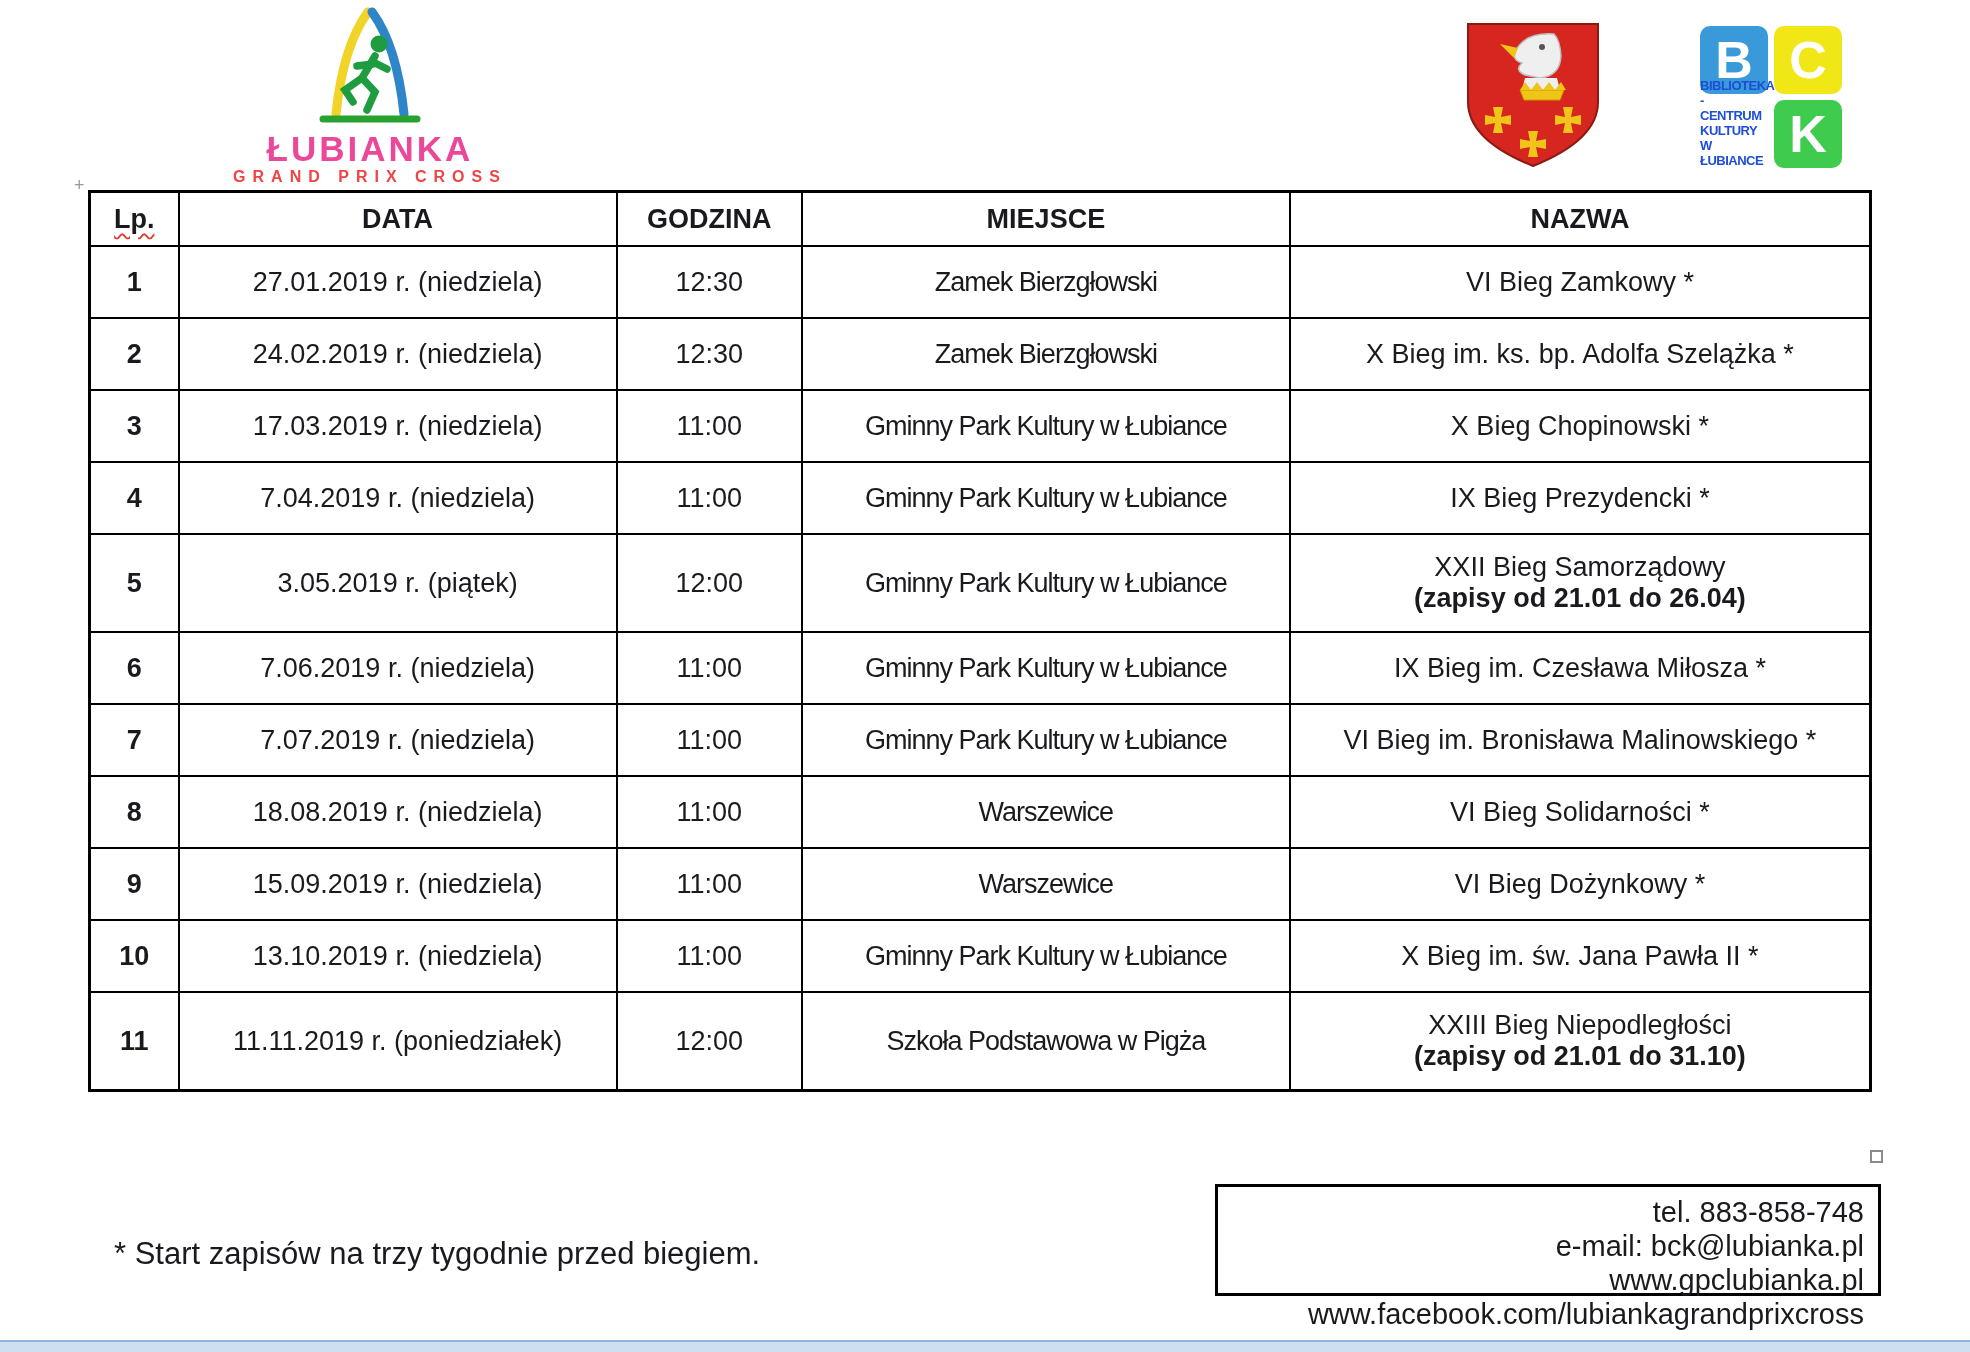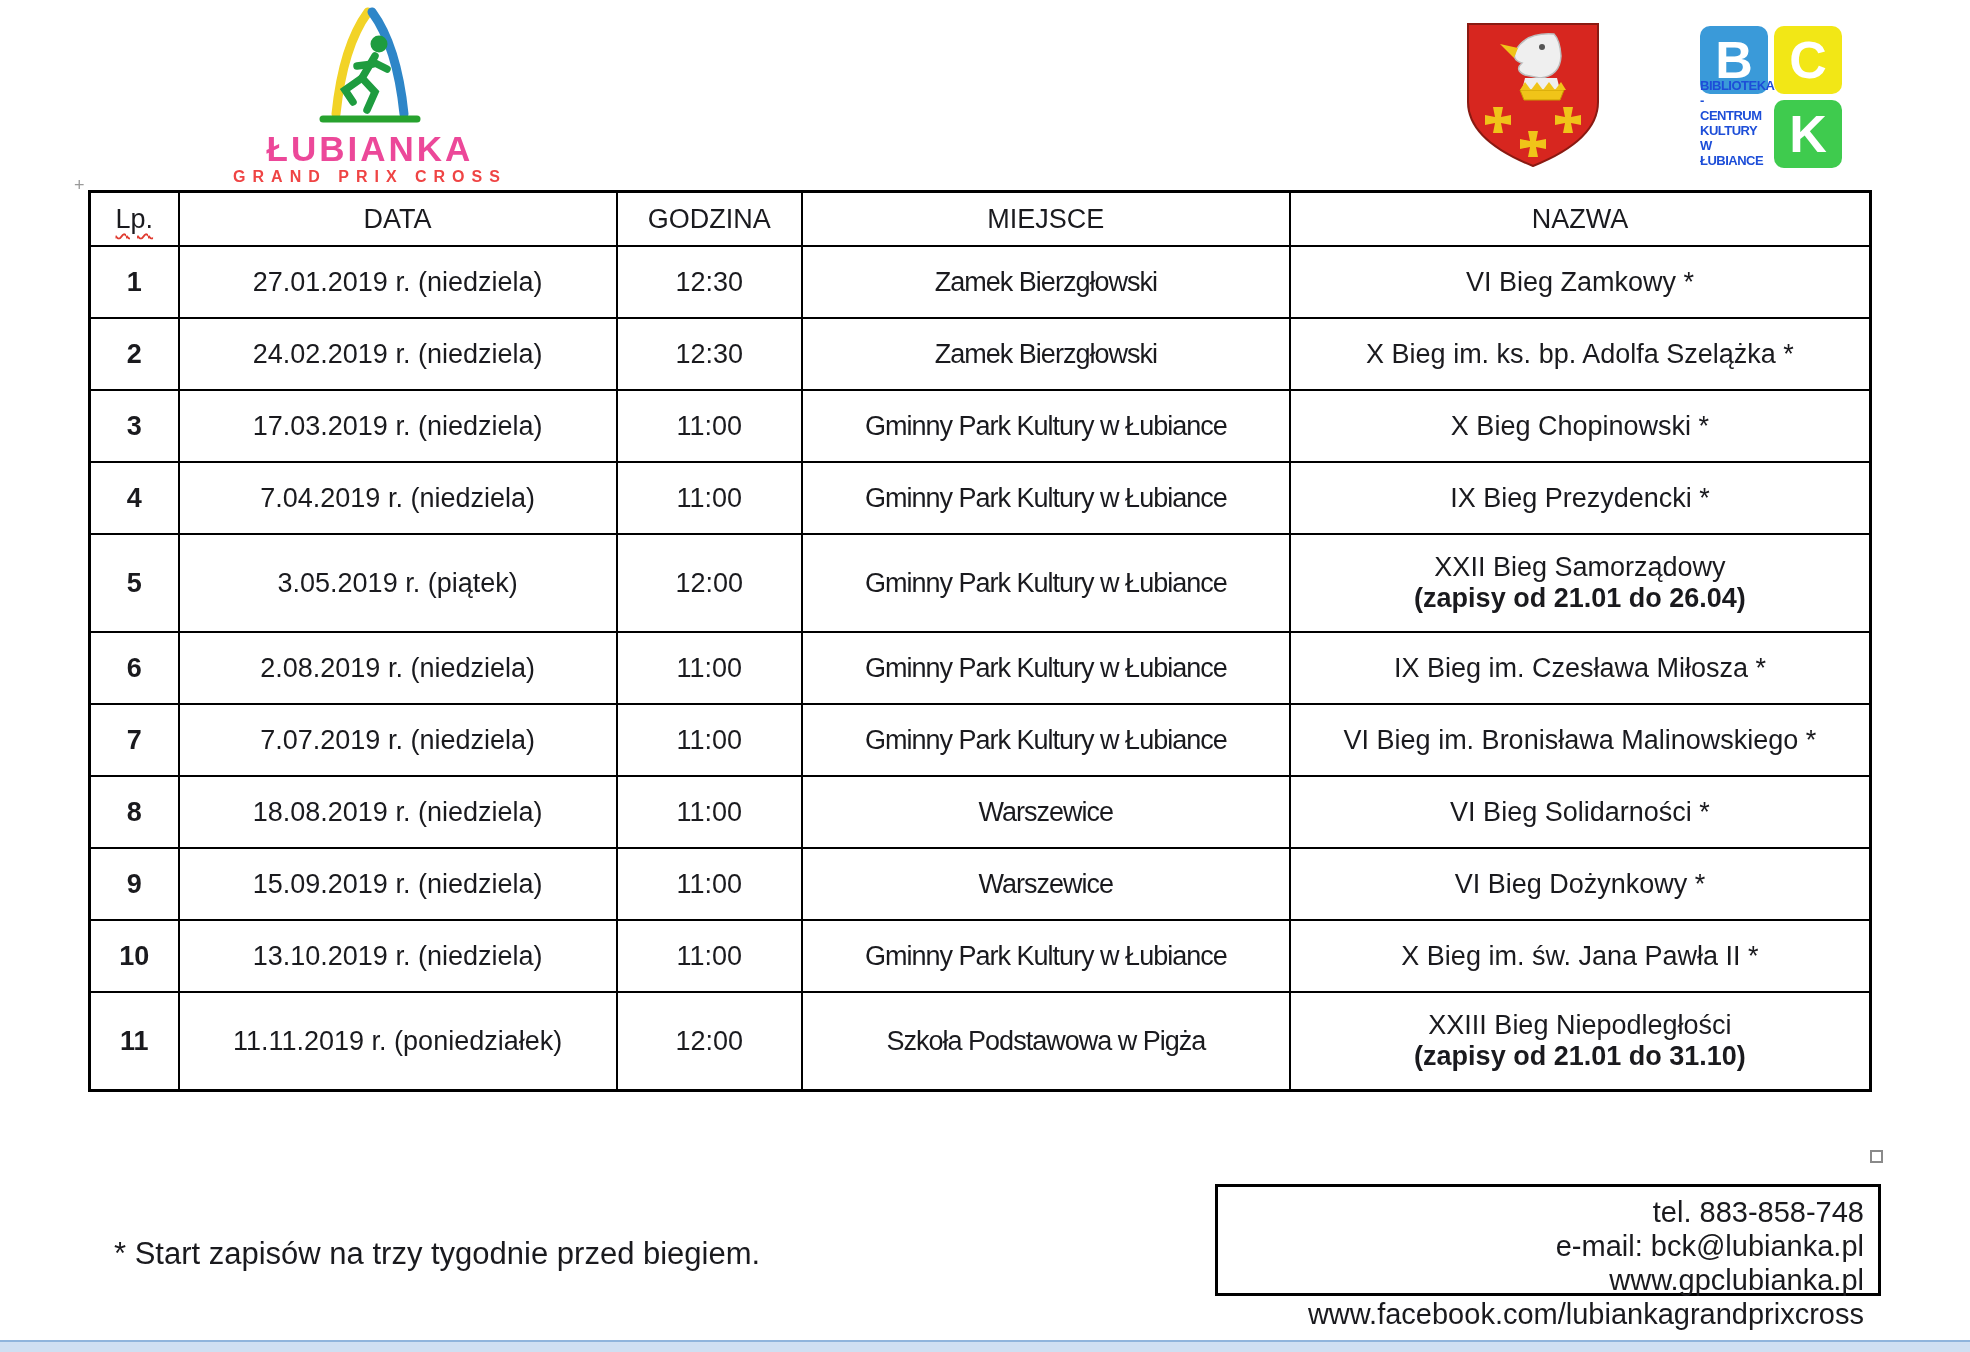--- a/index.html
+++ b/index.html
@@ -21,21 +21,21 @@
   .bck-sq{border-radius:10px;display:flex;align-items:center;justify-content:center;
     color:#fff;font-weight:bold;font-size:52px;line-height:1;}
   .bck-text{display:flex;flex-direction:column;justify-content:flex-end;align-items:flex-start;
     color:#1d4ed8;font-weight:bold;font-size:13px;line-height:15px;letter-spacing:-0.5px;}
   
   table.sched{position:absolute;left:88px;top:190px;width:1784px;border-collapse:collapse;
     table-layout:fixed;background:#fff;}
   table.sched th,table.sched td{border:2.5px solid #000;text-align:center;vertical-align:middle;
     padding:0 4px;overflow:hidden;}
   table.sched{border:3px solid #000;}
-  table.sched th{height:52px;font-size:27px;font-weight:normal;}
+  table.sched th{height:52px;font-size:27px;font-weight:bold;}
   table.sched td{height:70px;font-size:27px;}
   tr.tall td{height:96px;}
   td.c-lp{font-weight:bold;font-size:26px;}
   td.c-miejsce{font-size:26px;letter-spacing:-1px;}
   .wavy{text-decoration:underline;text-decoration-style:wavy;text-decoration-color:#e03c31;
     text-decoration-thickness:2px;text-underline-offset:5px;}
   .bold-line{font-weight:bold;}
   .tbl-handle{position:absolute;left:74px;top:176px;color:#9a9a9a;font-size:18px;line-height:1;}
   
   .footnote{position:absolute;left:114px;top:1236px;font-size:31px;}
@@ -171,21 +171,21 @@
     <td class="c-data">3.05.2019 r. (piątek)</td>
     <td class="c-godz">12:00</td>
     <td class="c-miejsce">Gminny Park Kultury w Łubiance</td>
     <td class="c-nazwa">
       <div>XXII Bieg Samorządowy</div>
       <div class="bold-line">(zapisy od 21.01 do 26.04)</div>
     </td>
   </tr>
       <tr>
     <td class="c-lp">6</td>
-    <td class="c-data">2.08.2019 r. (niedziela)</td>
+    <td class="c-data">7.06.2019 r. (niedziela)</td>
     <td class="c-godz">11:00</td>
     <td class="c-miejsce">Gminny Park Kultury w Łubiance</td>
     <td class="c-nazwa">
       <div>IX Bieg im. Czesława Miłosza *</div>
 
     </td>
   </tr>
       <tr>
     <td class="c-lp">7</td>
     <td class="c-data">7.07.2019 r. (niedziela)</td>

